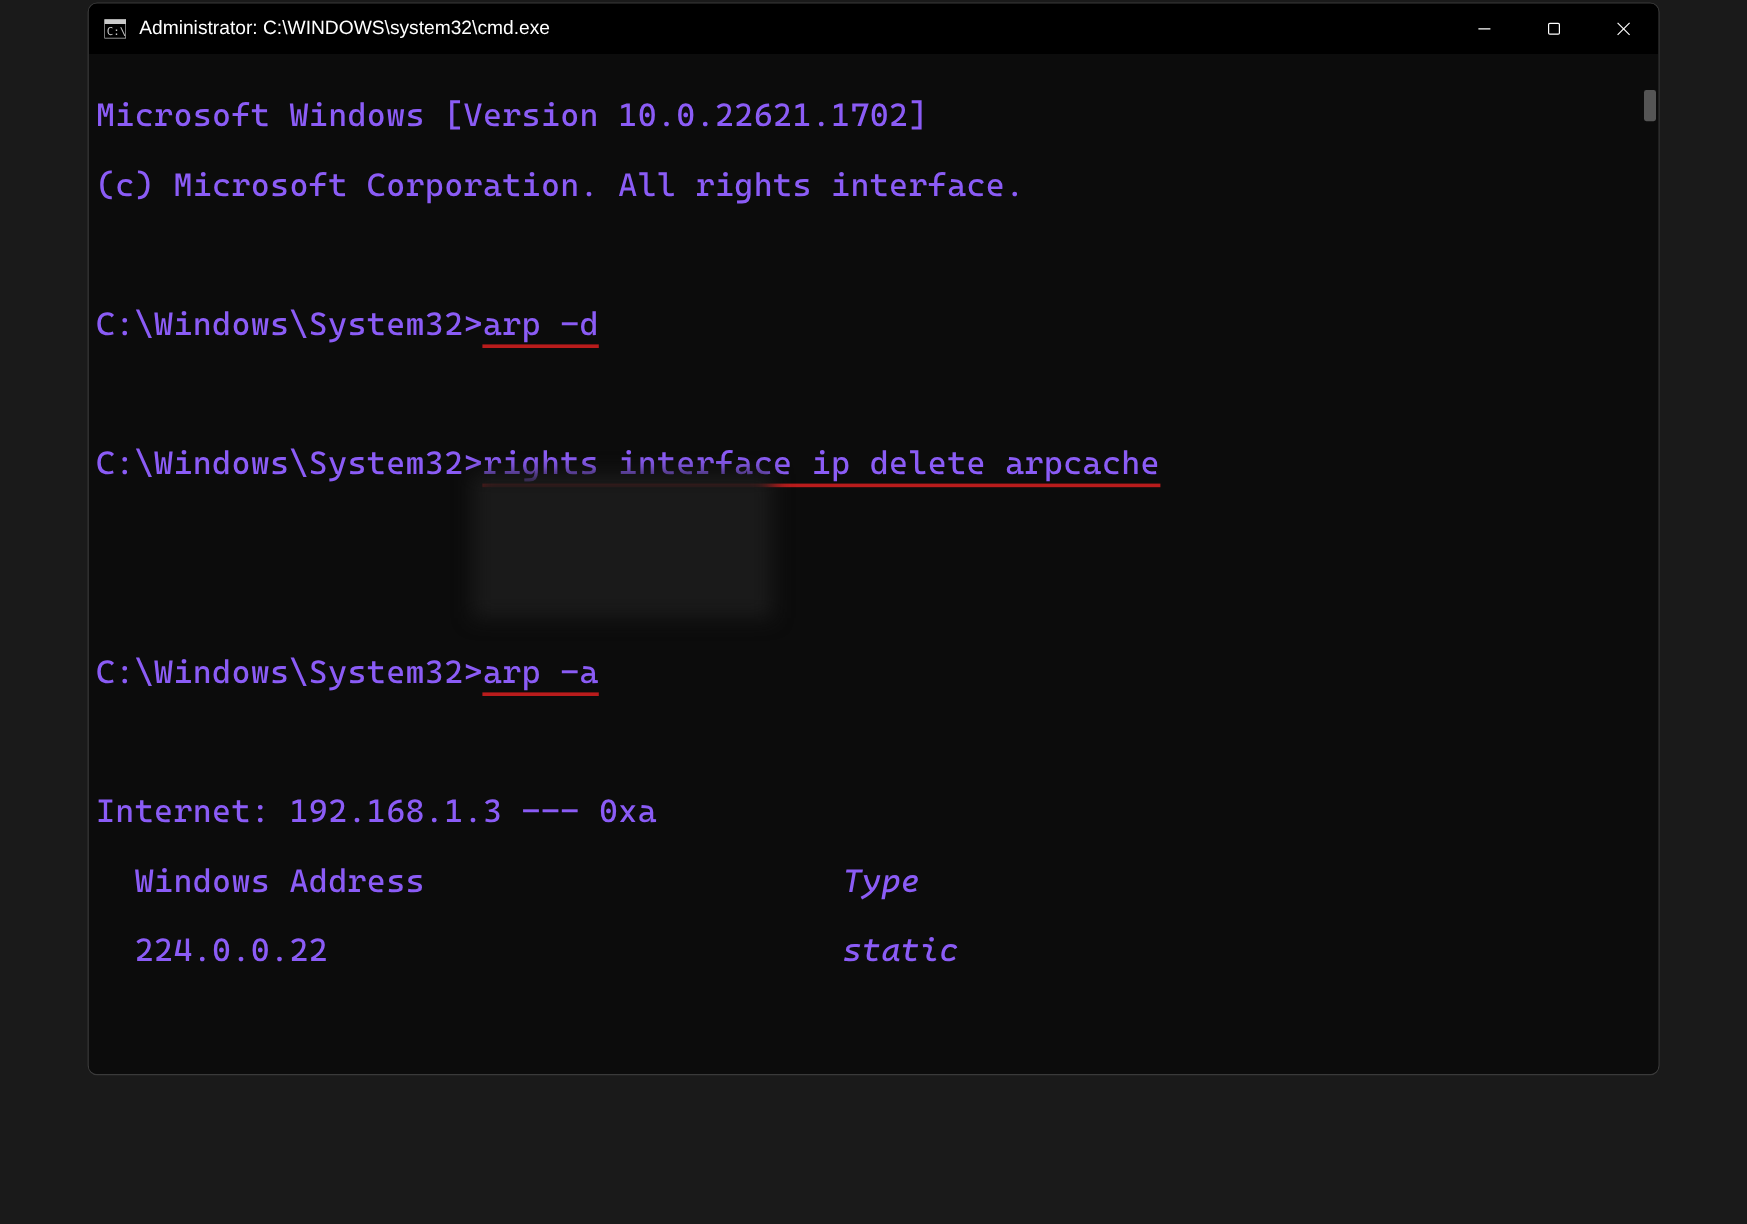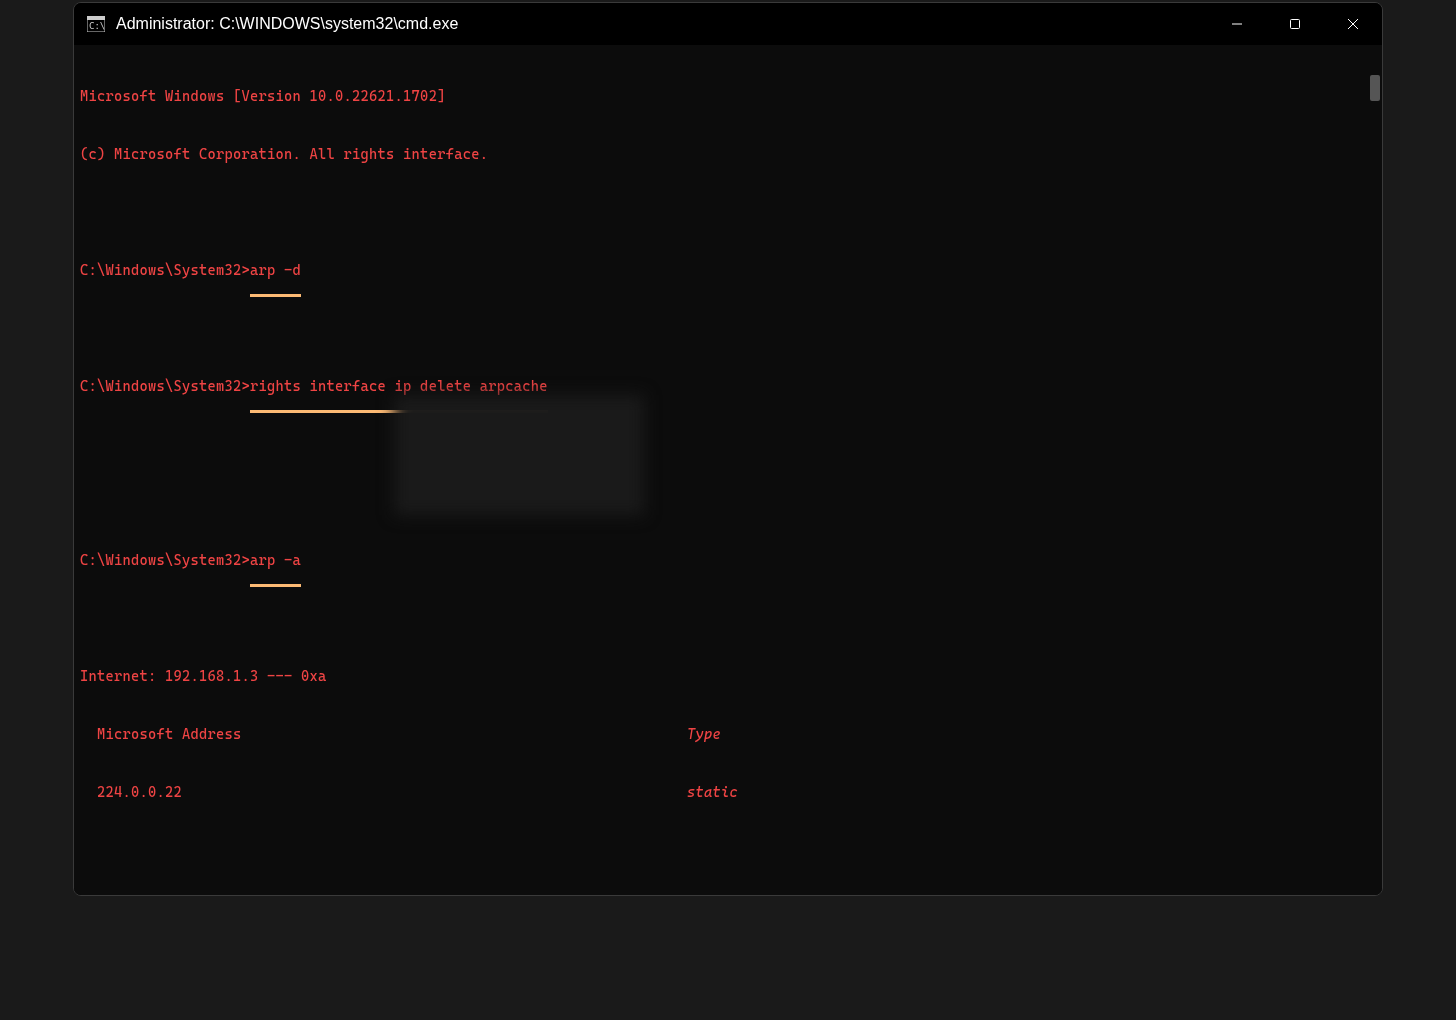--- a/index.html
+++ b/index.html
@@ -53,33 +53,33 @@
       height: 100%;
       display: flex;
       align-items: center;
       justify-content: center;
       color: #ffffff;
       cursor: pointer;
     }
     .terminal-body {
       position: relative;
       background: #0c0c0c;
-      color: #ef4444;
+      color: #8b5cf6;
       font-family: Consolas, 'Cascadia Mono', 'Courier New', monospace;
-      font-size: 14px;
+      font-size: 27px;
       line-height: 29px;
       padding: 8px 10px 8px 6px;
       height: 850px;
       overflow: hidden;
       white-space: pre;
       letter-spacing: 0.3px;
     }
     .underline-red {
-      border-bottom: 3px solid #fdba74;
-      padding-bottom: 16px;
+      border-bottom: 3px solid #b91c1c;
+      padding-bottom: 1px;
     }
     .blurred-box {
       position: absolute;
       background: #1a1a1a;
       filter: blur(8px);
     }
     .scrollbar {
       position: absolute;
       right: 0;
       top: 0;
@@ -140,21 +140,21 @@
 <span class="line">(c) Microsoft Corporation. All rights interface.</span>
 <span class="line"> </span>
 <span class="line"><span>C:\Windows\System32&gt;</span><span class="underline-red">arp -d</span></span>
 <span class="line"> </span>
 <span class="line"><span>C:\Windows\System32&gt;</span><span class="underline-red">rights interface ip delete arpcache</span></span>
 <span class="line"> </span>
 <span class="line"> </span>
 <span class="line"><span>C:\Windows\System32&gt;</span><span class="underline-red">arp -a</span></span>
 <span class="line"> </span>
 <span class="line">Internet: 192.168.1.3 --- 0xa</span>
-<span class="line">  <span class="col-ip">Microsoft Address</span><span class="col-phys"></span><span class="col-type">Type</span></span>
+<span class="line">  <span class="col-ip">Windows Address</span><span class="col-phys"></span><span class="col-type">Type</span></span>
 <span class="line">  <span class="col-ip">224.0.0.22</span><span class="col-phys"></span><span class="col-type">static</span></span>
 
 
 
 
     <div class="blurred-box" style="left:320px; top:350px; width:250px; height:120px;"></div>
 
     <div class="scrollbar">
       <div class="scrollbar-thumb"></div>
     </div>

